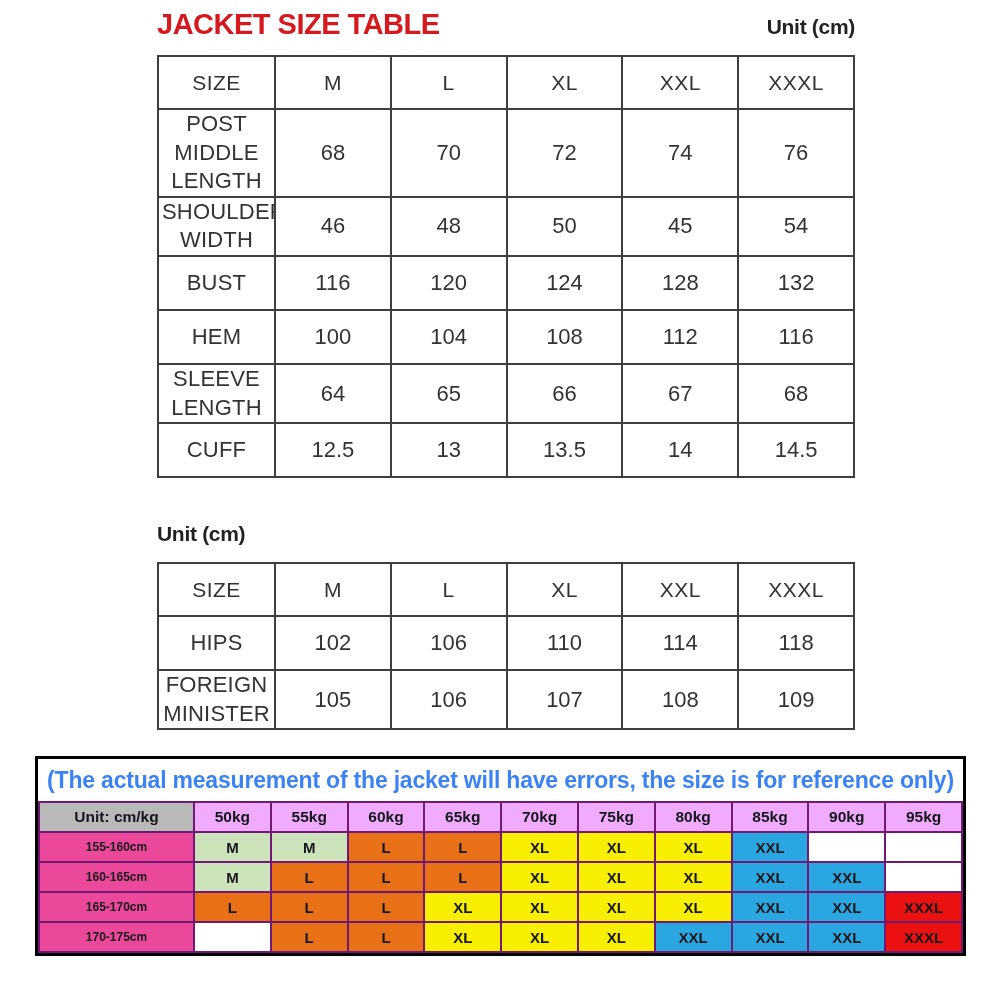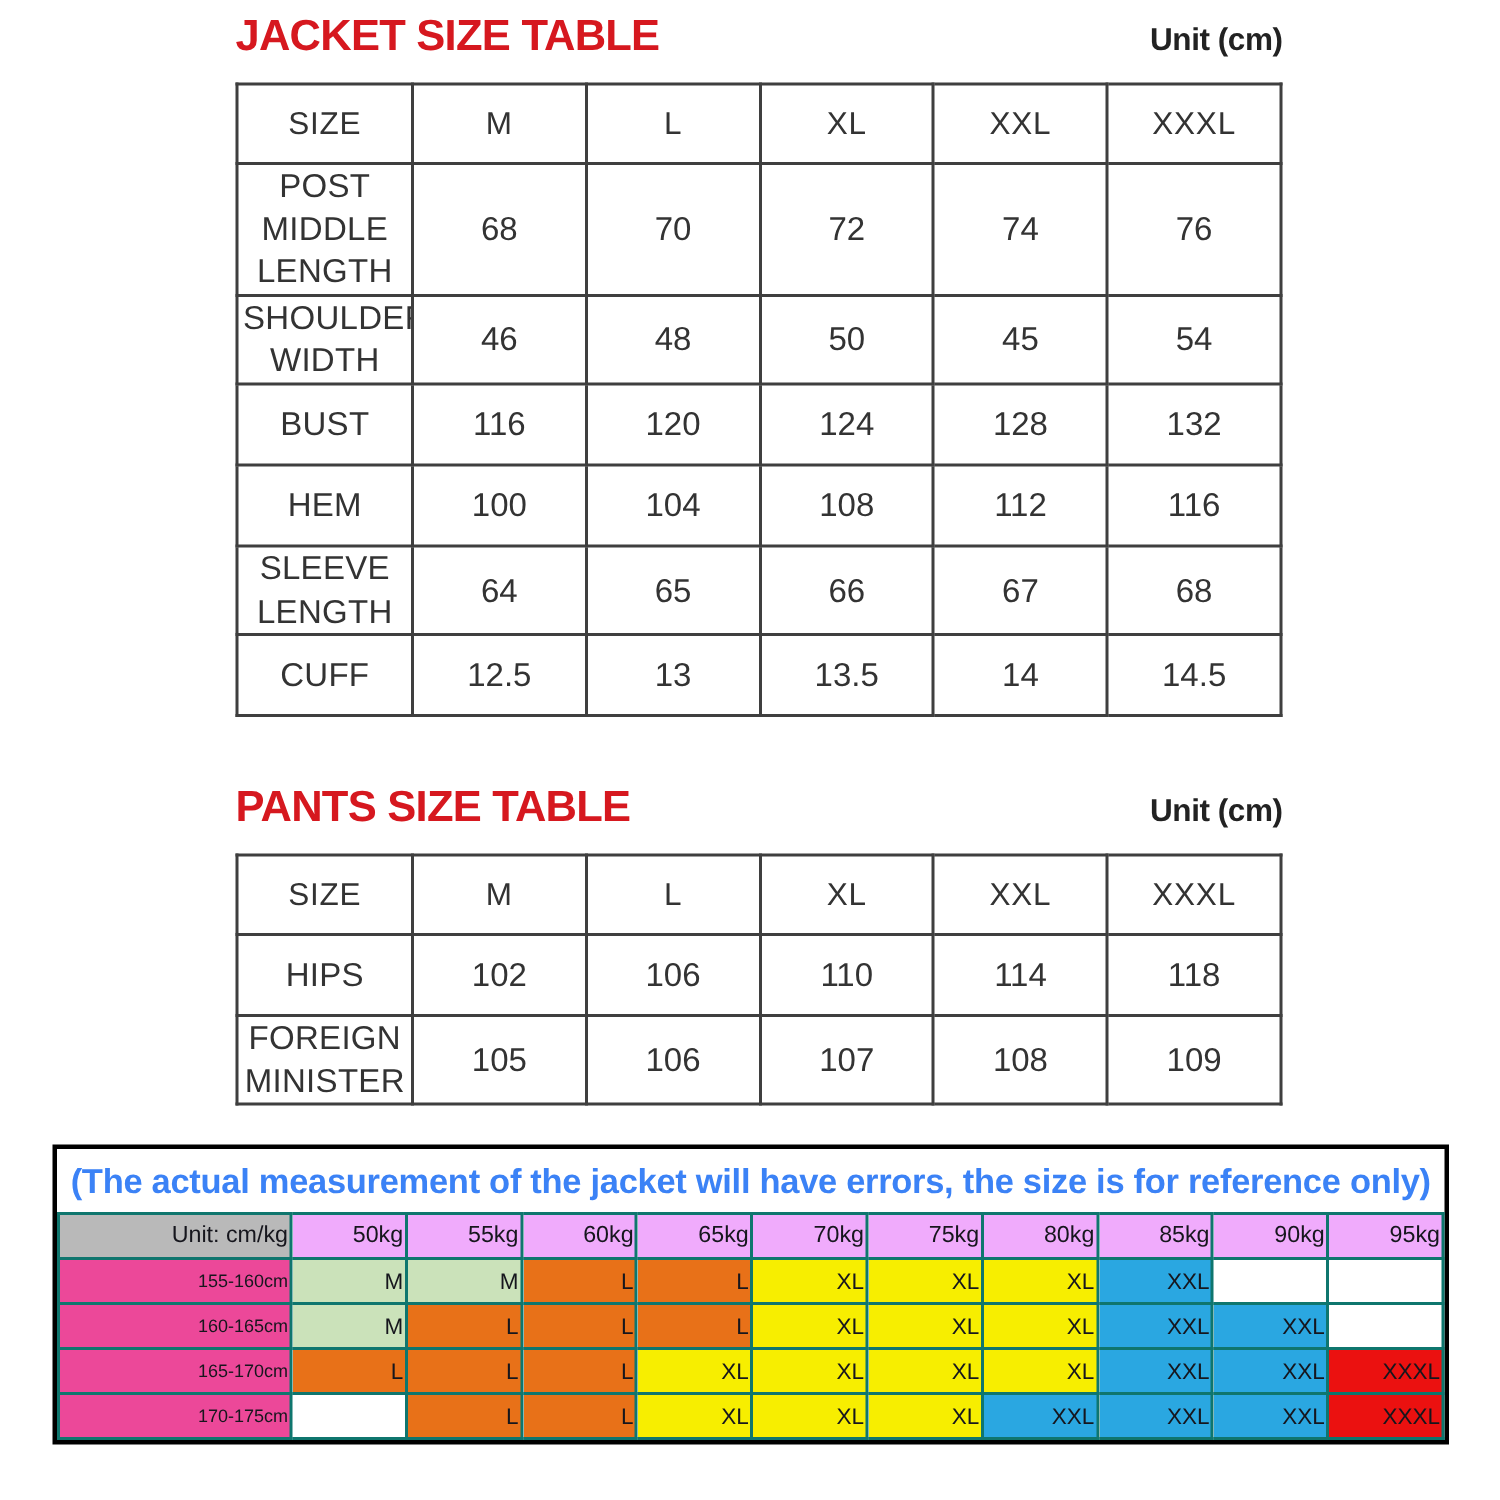--- a/index.html
+++ b/index.html
@@ -18,22 +18,22 @@
   table.size-table td{border:2px solid #3f3f3f;text-align:center;vertical-align:middle;color:#333;overflow:hidden;}
   table.size-table tr.head td{height:49px;font-size:21px;letter-spacing:0.5px;}
   table.size-table tr.data td{height:50px;font-size:22px;}
   table.size-table td.rowlabel{font-size:13.5px;line-height:1.3;padding:0 3px;letter-spacing:0.2px;}
 
   
   .reco-box{width:925px;margin:26px 0 0 35px;border:3px solid #000;}
   .reco-note{height:42px;display:flex;align-items:center;justify-content:center;
              font-weight:bold;font-size:23px;color:#3b82f6;letter-spacing:-0.2px;}
   table.reco-table{border-collapse:collapse;table-layout:fixed;width:100%;}
-  table.reco-table td{border:2px solid #0f766e;height:26px;text-align:right;vertical-align:middle;
-                      font-weight:normal;font-size:15px;color:#16161d;overflow:hidden;}
+  table.reco-table td{border:2px solid #701a75;height:26px;text-align:center;vertical-align:middle;
+                      font-weight:bold;font-size:15px;color:#16161d;overflow:hidden;}
   table.reco-table td.unitcell{background:#b9b9b9;font-size:15.5px;}
   table.reco-table td.kghead{background:#f0abfc;font-size:15.5px;}
   table.reco-table td.rlabel{background:#ec4899;font-size:12px;}
 </style>
 </head>
 <body>
 
 <div>
 
   <section>
@@ -106,21 +106,20 @@
             <td>13.5</td>
             <td>14</td>
             <td>14.5</td>
           </tr>
         </tbody>
       </table>
   </section>
 
   <section>
     <div class="sec-head pants-head">
-      <h1 class="sec-title" style="color: rgb(214, 24, 31);">PANTS SIZE TABLE</h1>
       <span class="unit-label">Unit (cm)</span>
     </div>
     <table class="size-table" id="pants-table">
         <colgroup>
           <col style="width: 117px;">
           <col>
           <col>
           <col>
           <col>
           <col>

